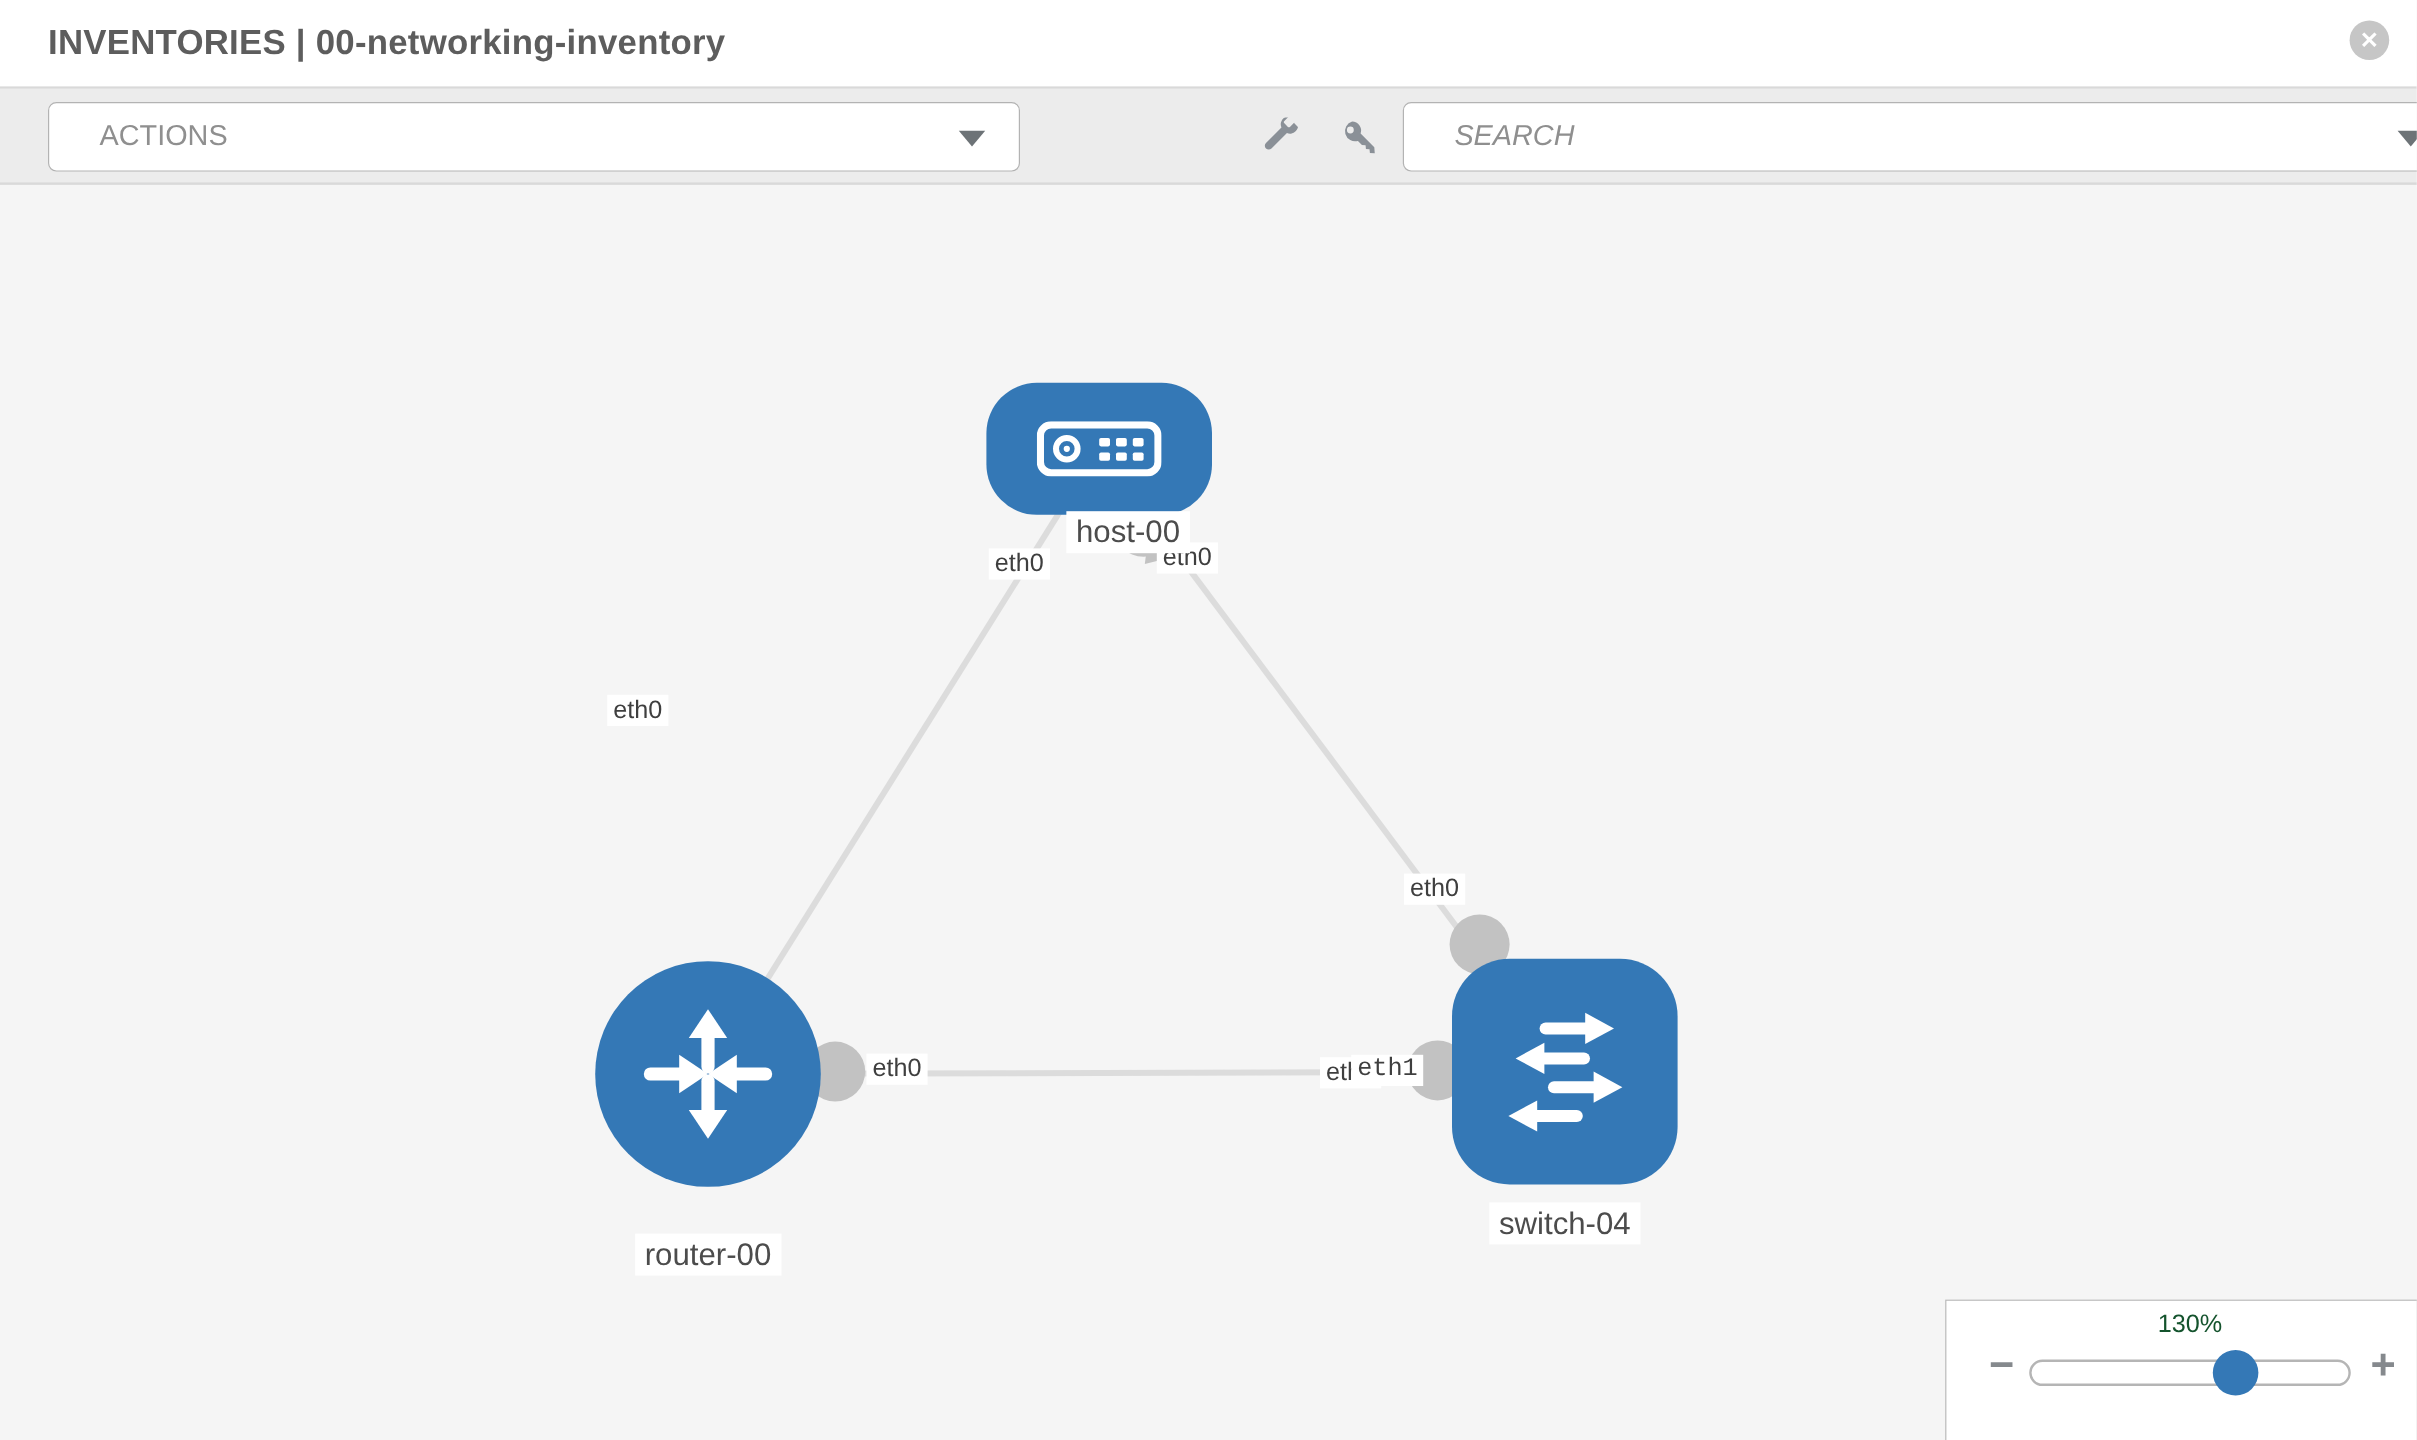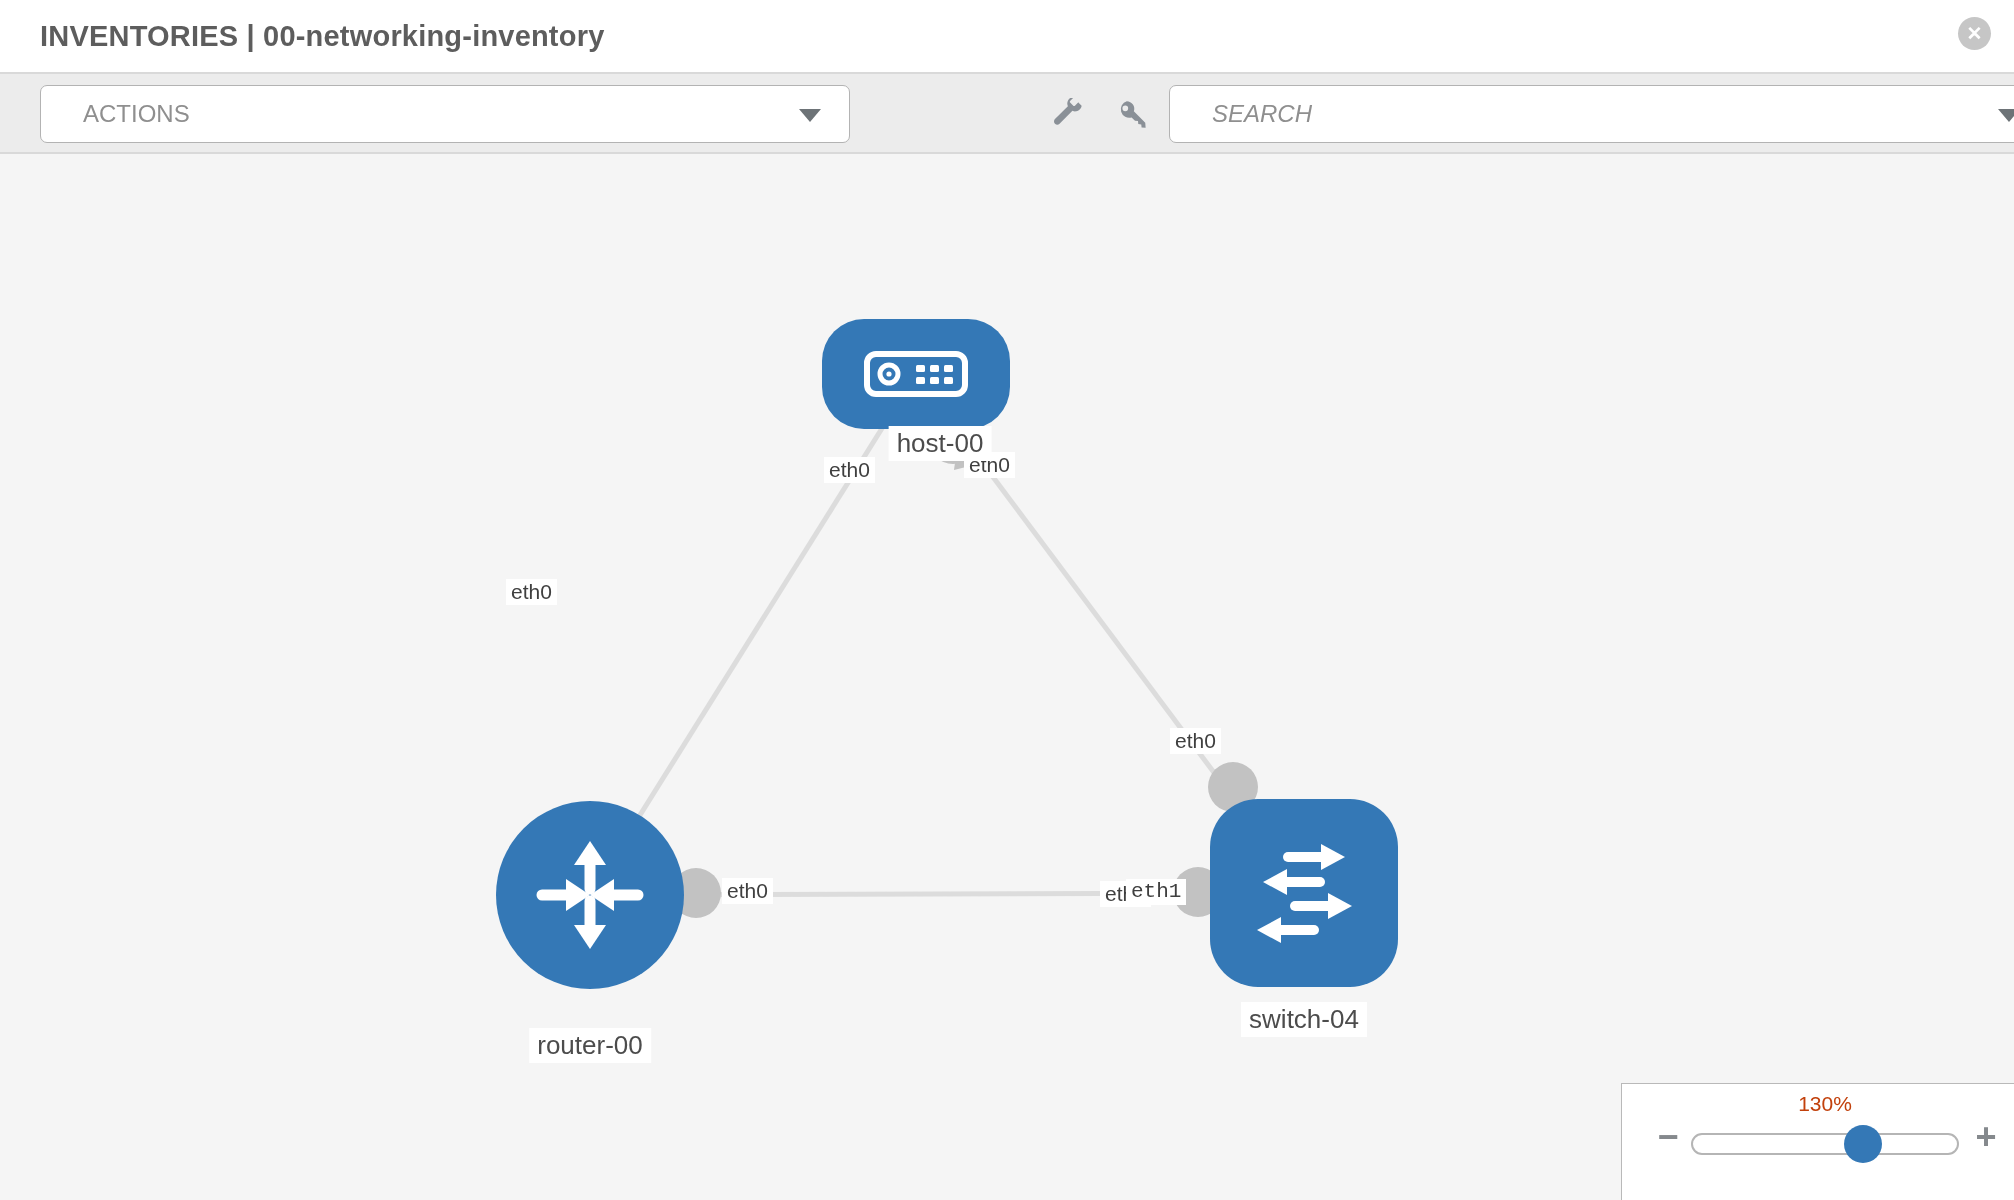--- a/index.html
+++ b/index.html
@@ -48,21 +48,21 @@
   .chip { position:absolute; z-index:4; background:#ffffff; color:#3f3f3f;
           font-size:21px; line-height:1.15; padding:1px 5px; white-space:nowrap; }
   .node-label { position:absolute; z-index:5; background:#ffffff; color:#4c4c4c;
                 font-size:26px; line-height:1.2; padding:2px 8px; white-space:nowrap;
                 transform:translateX(-50%); }
 
   
   .zoom-panel { position:absolute; left:1621px; top:1083px; width:394px; height:118px;
                 background:#ffffff; border:1px solid #b9b9b9; z-index:6; }
   .zoom-pct { position:absolute; left:69px; top:8px; width:268px; text-align:center;
-              font-size:21px; color:#c2410c; }
+              font-size:21px; color:#14532d; }
   .zoom-minus, .zoom-plus { position:absolute; top:33px; width:40px; height:40px;
               font-size:36px; font-weight:bold; color:#85898d; text-align:center;
               line-height:40px; cursor:pointer; }
   .zoom-minus { left:26px; }
   .zoom-plus { left:344px; }
   .zoom-track { position:absolute; left:69px; top:49px; width:268px; height:22px;
                 background:#ffffff; border:2px solid #b5b5b5; border-radius:12px; cursor:pointer; }
   .zoom-thumb { position:absolute; left:222px; top:41px; width:38px; height:38px;
                 border-radius:50%; background:#3478b6; cursor:pointer; }
 </style>

